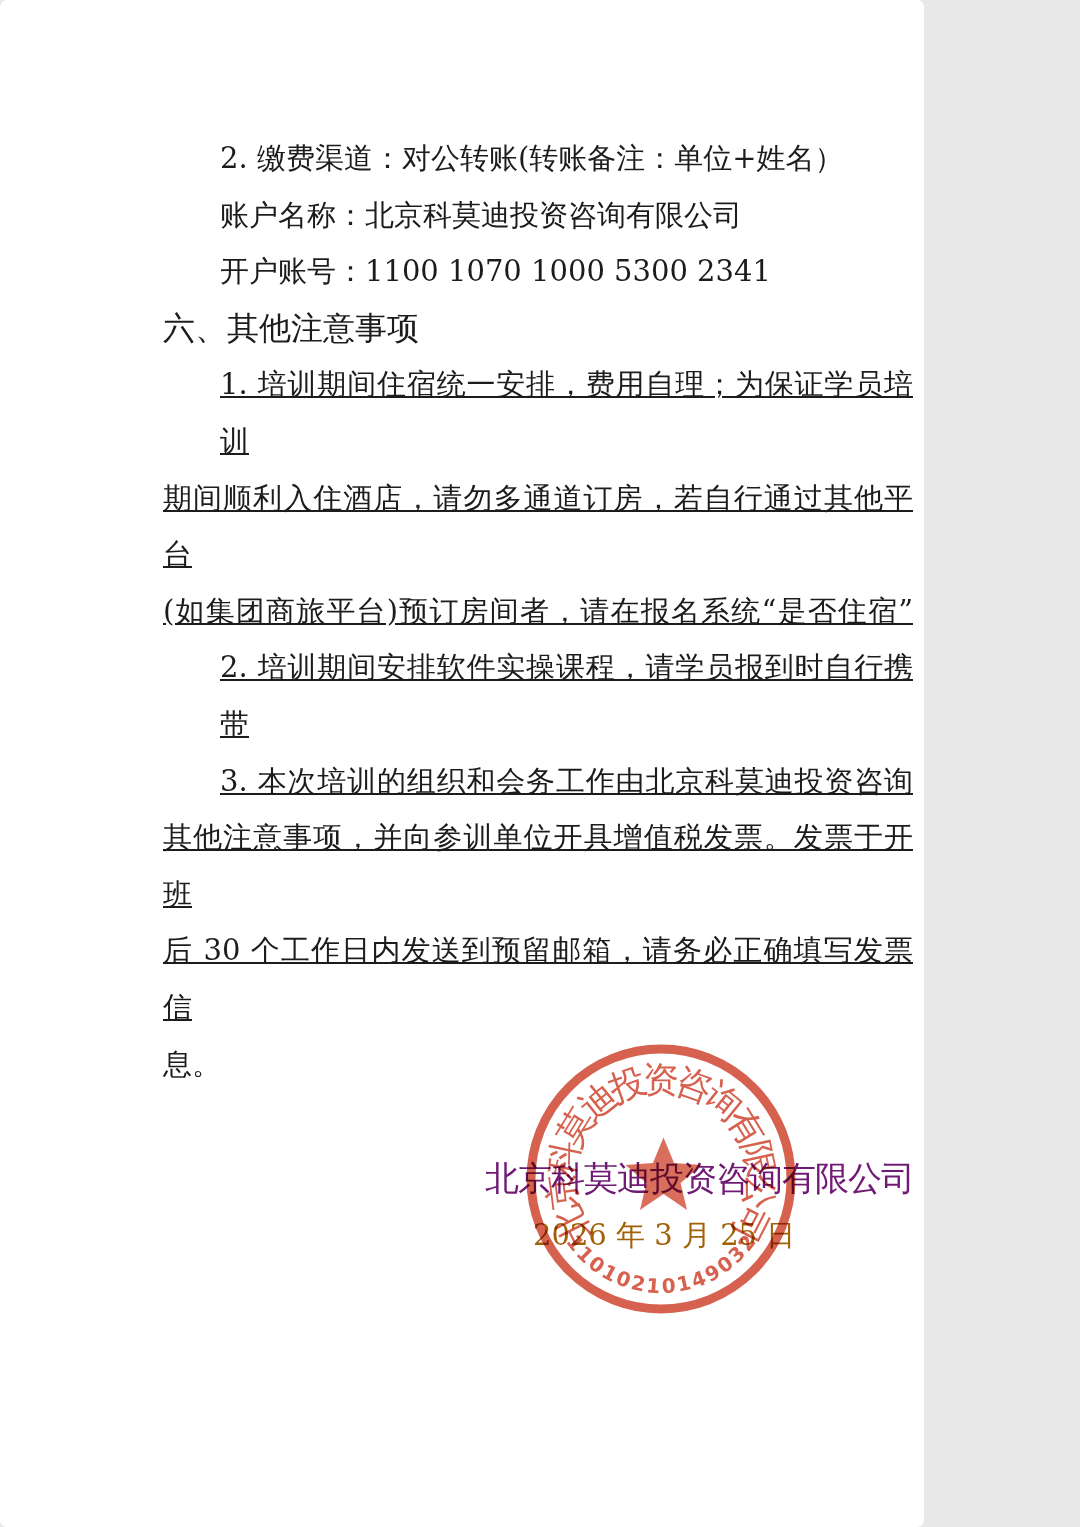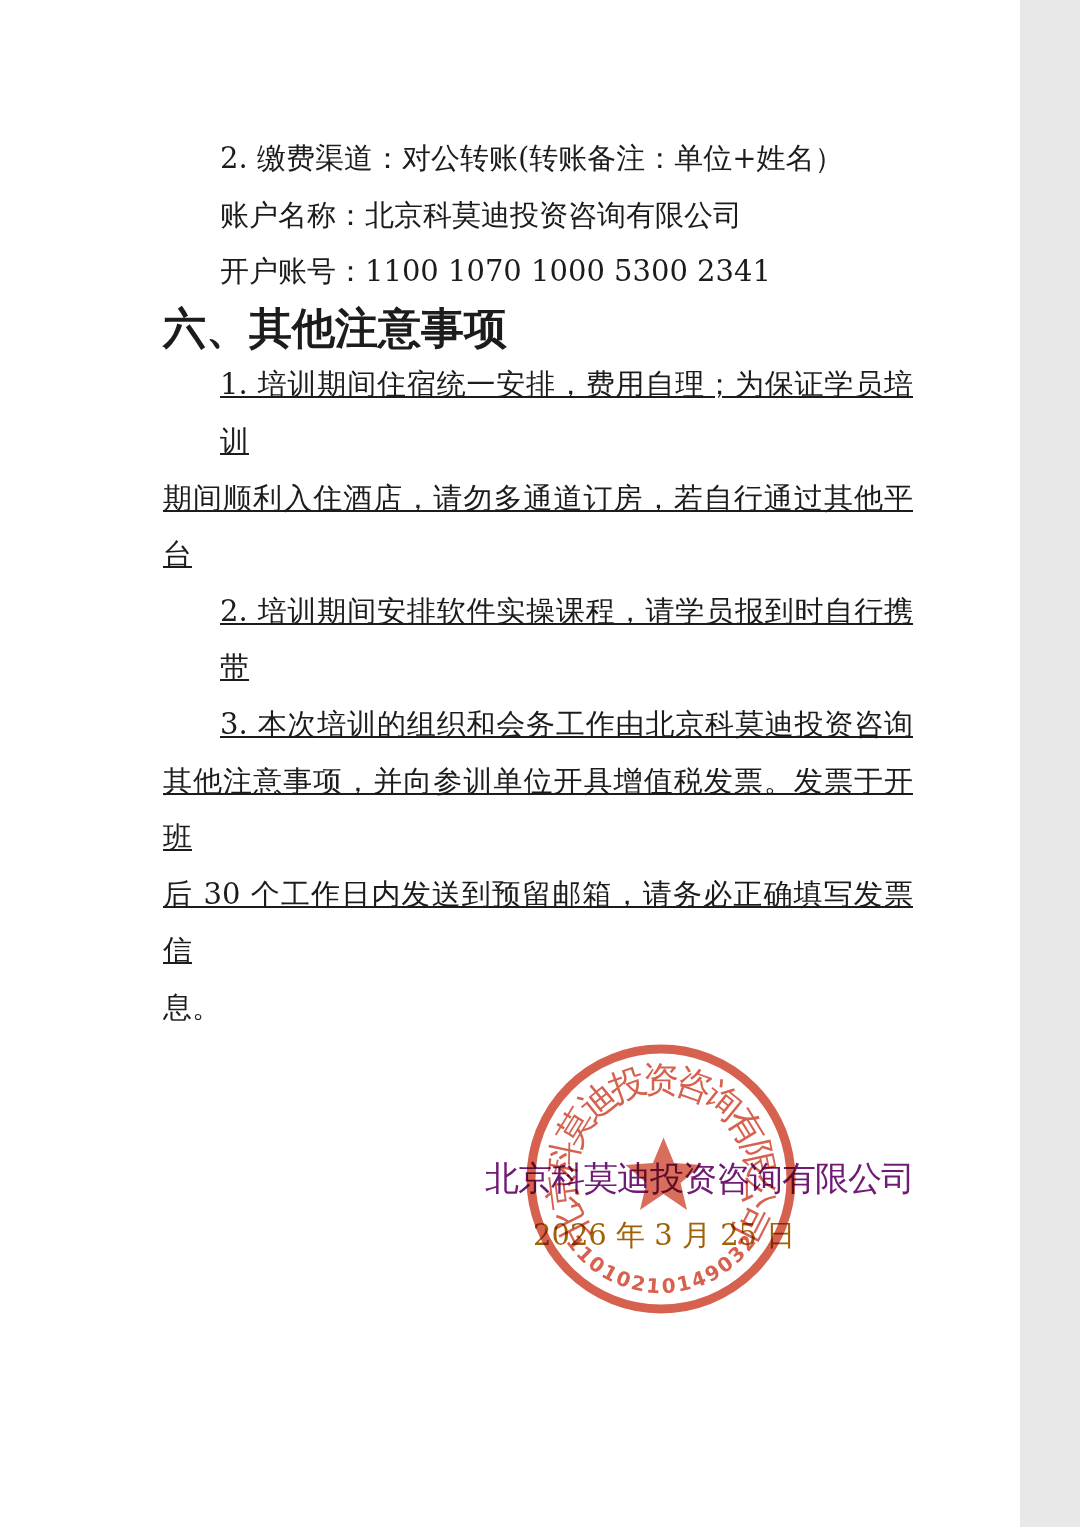--- a/index.html
+++ b/index.html
@@ -1,33 +1,34 @@
 <!DOCTYPE html>
 <html style="--seal: #d14b36;"><head>
 <meta charset="utf-8">
 <title>Document</title>
 <style>
   html,body { margin:0; padding:0; background:#e8e8e8; }
   .page {
     position:relative;
-    width:1020px; height:1527px;
+    width:924px; height:1527px;
     background:#ffffff;
     overflow:hidden;
     font-family:"DejaVu Serif","Liberation Serif",serif;
+    border-radius:7px;
   }
   .doc-body {
     position:absolute; left:163px; top:130px; width:750px;
     font-size:29px; line-height:56.6px; color:#1c1c1c;
   }
   .line { white-space:nowrap; }
   .indent { padding-left:57px; }
   .jline { white-space:normal; text-align:justify; text-align-last:justify;text-decoration:underline; }
   .heading {
     font-family:"DejaVu Sans","Liberation Sans",sans-serif;
-    font-weight:bold; font-size:43px;
+    font-weight:normal; font-size:32px;
   }
   .sig-company {
     position:absolute; left:485px; top:1160px; height:36px; line-height:36px;
     font-size:34px; letter-spacing:-1px; color:#701a75; white-space:nowrap;
   }
   .sig-date {
     position:absolute; left:533px; top:1217px; height:36px; line-height:36px;
     font-size:29px; color:#a16207; white-space:nowrap;
   }
   .seal {
@@ -54,20 +55,21 @@
 
   <div class="doc-body">
     <div class="line indent">2. 缴费渠道：对公转账(转账备注：单位+姓名）</div>
     <div class="line indent">账户名称：北京科莫迪投资咨询有限公司</div>
     <div class="line indent">开户账号：1100 1070 1000 5300 2341</div>
 
     <div class="line heading">六、其他注意事项</div>
 
     <div class="jline indent">1. 培训期间住宿统一安排，费用自理；为保证学员培训</div>
     <div class="jline">期间顺利入住酒店，请勿多通道订房，若自行通过其他平台</div>
+    <div class="jline">(如集团商旅平台)预订房间者，请在报名系统“是否住宿”</div>
 
     <div class="jline indent">2. 培训期间安排软件实操课程，请学员报到时自行携带</div>
 
     <div class="jline indent">3. 本次培训的组织和会务工作由北京科莫迪投资咨询</div>
     <div class="jline">其他注意事项，并向参训单位开具增值税发票。发票于开班</div>
     <div class="jline">后 30 个工作日内发送到预留邮箱，请务必正确填写发票信</div>
     <div class="line">息。</div>
   </div>
 
   <div class="sig-company">北京科莫迪投资咨询有限公司</div>

